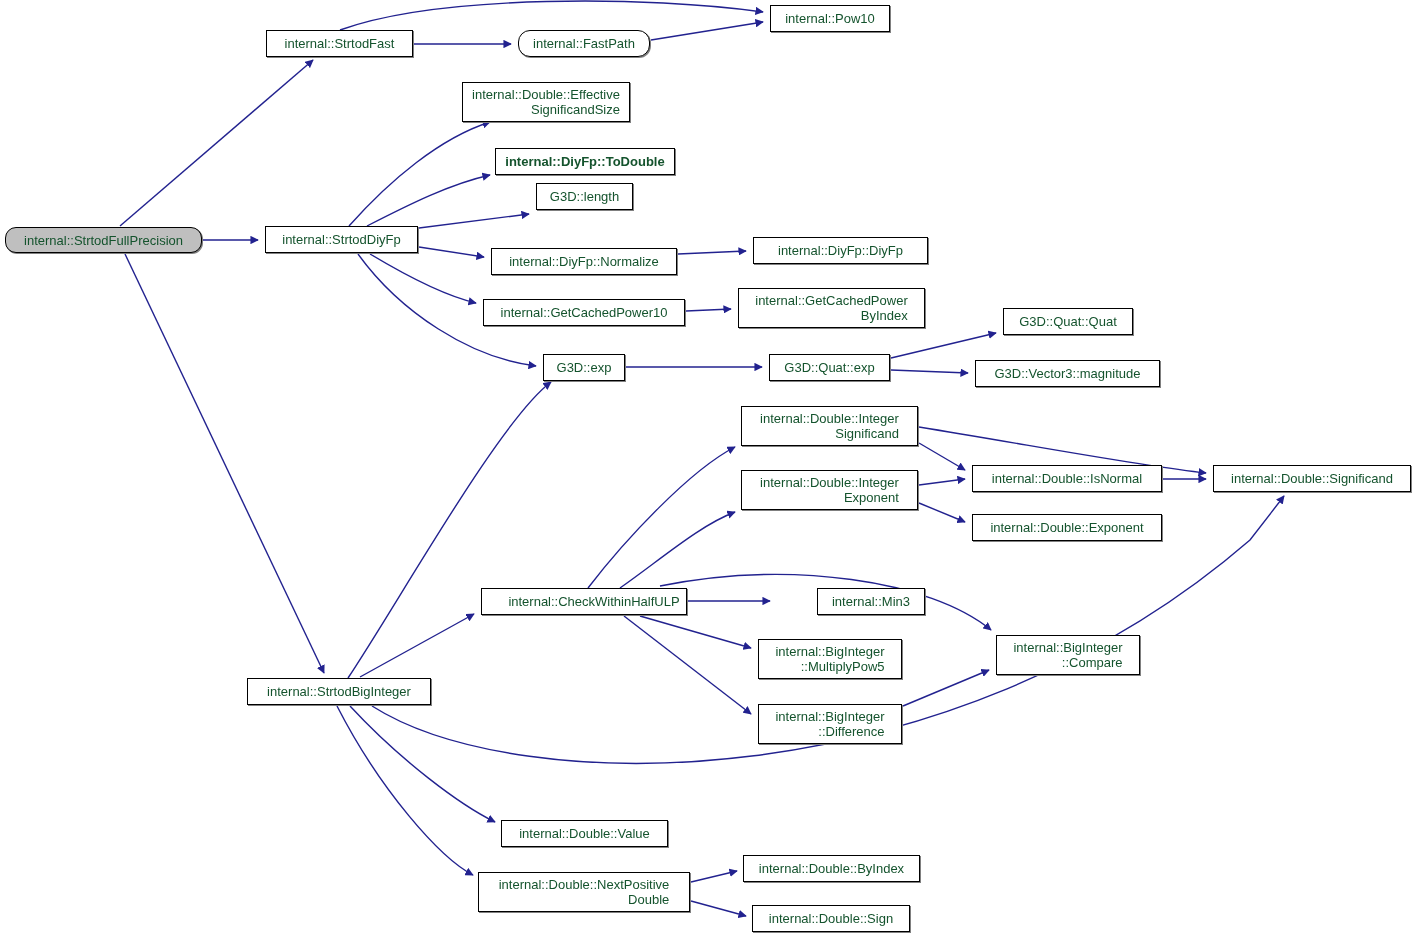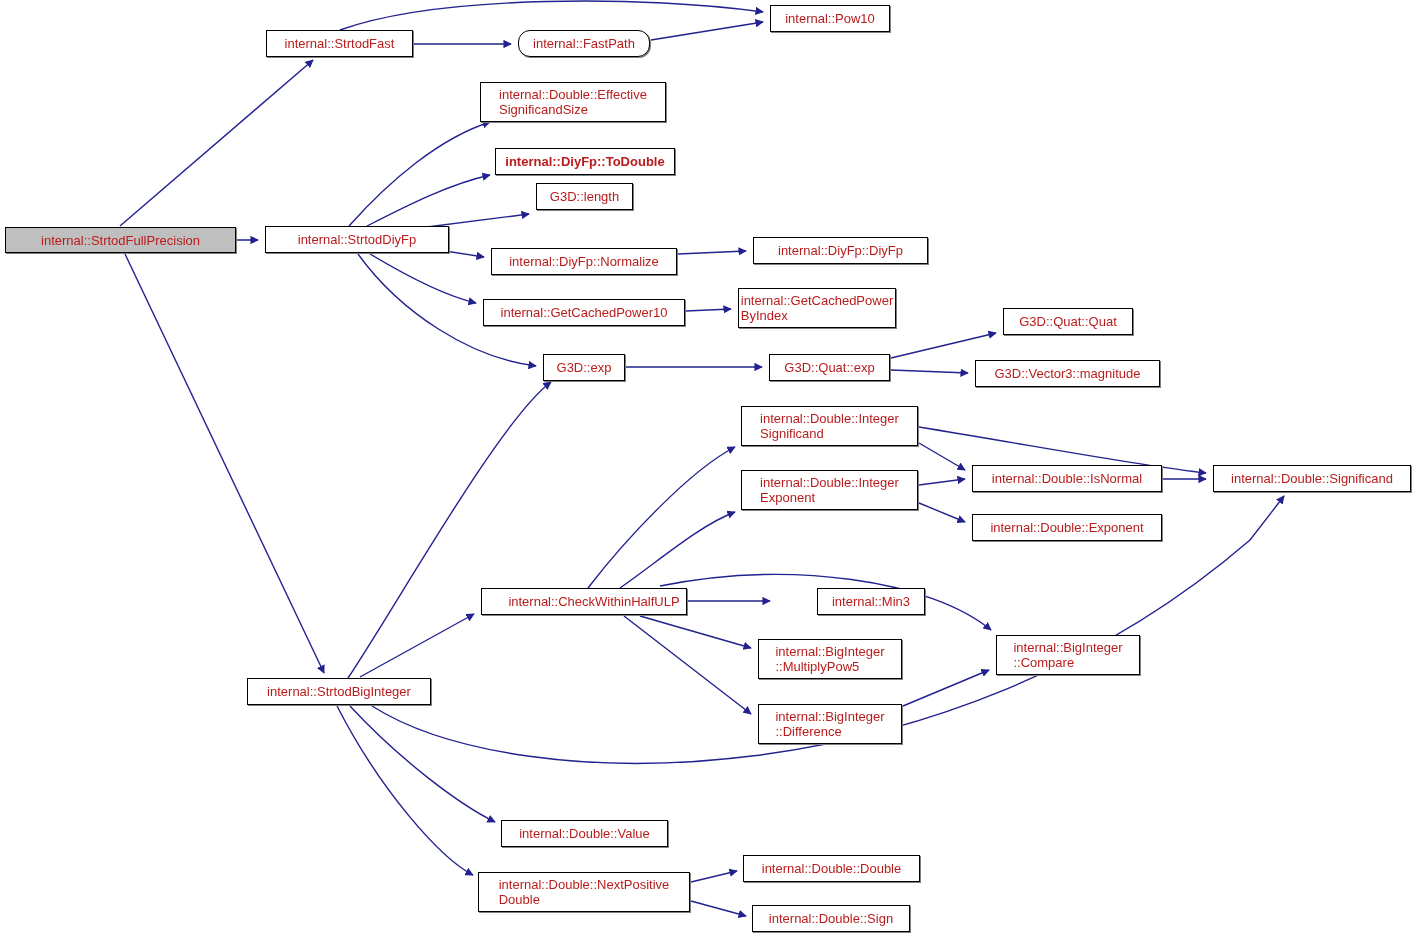--- a/index.html
+++ b/index.html
@@ -21,27 +21,27 @@
     top: 0;
     width: 1416px;
     height: 937px;
     pointer-events: none;
   }
   .node {
     position: absolute;
     box-sizing: border-box;
     border: 1px solid #000000;
     background: #ffffff;
-    color: #b91c1c;
+    color: #14532d;
     font-size: 13px;
     line-height: 15px;
     display: flex;
     align-items: center;
     justify-content: center;
-    text-align: left;
+    text-align: right;
     white-space: pre-line;
     box-shadow: 1px 1px 0 0 #808080;
     cursor: pointer;
     z-index: 2;
   }
   .node.highlight {
     background: #bfbfbf;
   }
 </style>
 </head>
@@ -87,33 +87,33 @@
         <path d="M 348,678 C 400,600 500,420 551,382" fill="none" stroke="#22228f" stroke-width="1.4" marker-end="url(#arrow)"></path>
         <path d="M 360,677 L 474,614" fill="none" stroke="#22228f" stroke-width="1.4" marker-end="url(#arrow)"></path>
         <path d="M 372,706 C 520,800 950,800 1250,540 L 1284,496" fill="none" stroke="#22228f" stroke-width="1.4" marker-end="url(#arrow)"></path>
         <path d="M 350,706 C 400,760 460,805 495,822" fill="none" stroke="#22228f" stroke-width="1.4" marker-end="url(#arrow)"></path>
         <path d="M 337,706 C 380,790 440,858 473,875" fill="none" stroke="#22228f" stroke-width="1.4" marker-end="url(#arrow)"></path>
         <path d="M 691,882 L 737,871" fill="none" stroke="#22228f" stroke-width="1.4" marker-end="url(#arrow)"></path>
         <path d="M 691,901 L 746,916" fill="none" stroke="#22228f" stroke-width="1.4" marker-end="url(#arrow)"></path>
       </g>
   </svg>
   <div id="node-layer">
-      <div class="node highlight" style="left: 5px; top: 227px; width: 231px; height: 26px;">internal::StrtodFullPrecision</div>
+      <div class="node highlight" style="left: 5px; top: 227px; width: 197px; height: 26px; border-radius: 11px;">internal::StrtodFullPrecision</div>
       <div class="node" style="left: 266px; top: 30px; width: 147px; height: 27px;">internal::StrtodFast</div>
       <div class="node" style="left: 518px; top: 30px; width: 132px; height: 27px; border-radius: 12px;">internal::FastPath</div>
       <div class="node" style="left: 770px; top: 5px; width: 120px; height: 27px;">internal::Pow10</div>
-      <div class="node" style="left: 265px; top: 226px; width: 184px; height: 27px;">internal::StrtodDiyFp</div>
-      <div class="node" style="left: 480px; top: 82px; width: 186px; height: 40px;">internal::Double::Effective
+      <div class="node" style="left: 265px; top: 226px; width: 153px; height: 27px;">internal::StrtodDiyFp</div>
+      <div class="node" style="left: 462px; top: 82px; width: 168px; height: 40px;">internal::Double::Effective
 SignificandSize</div>
       <div class="node" style="left: 495px; top: 148px; width: 180px; height: 27px; font-weight: bold;">internal::DiyFp::ToDouble</div>
       <div class="node" style="left: 536px; top: 183px; width: 97px; height: 27px;">G3D::length</div>
       <div class="node" style="left: 491px; top: 248px; width: 186px; height: 27px;">internal::DiyFp::Normalize</div>
       <div class="node" style="left: 753px; top: 237px; width: 175px; height: 27px;">internal::DiyFp::DiyFp</div>
       <div class="node" style="left: 483px; top: 299px; width: 202px; height: 27px;">internal::GetCachedPower10</div>
-      <div class="node" style="left: 738px; top: 288px; width: 158px; height: 40px;">internal::GetCachedPower
+      <div class="node" style="left: 738px; top: 288px; width: 187px; height: 40px;">internal::GetCachedPower
 ByIndex</div>
       <div class="node" style="left: 543px; top: 354px; width: 82px; height: 27px;">G3D::exp</div>
       <div class="node" style="left: 769px; top: 354px; width: 121px; height: 27px;">G3D::Quat::exp</div>
       <div class="node" style="left: 1003px; top: 308px; width: 130px; height: 27px;">G3D::Quat::Quat</div>
       <div class="node" style="left: 975px; top: 360px; width: 185px; height: 27px;">G3D::Vector3::magnitude</div>
       <div class="node" style="left: 741px; top: 406px; width: 177px; height: 40px;">internal::Double::Integer
 Significand</div>
       <div class="node" style="left: 741px; top: 470px; width: 177px; height: 40px;">internal::Double::Integer
 Exponent</div>
       <div class="node" style="left: 972px; top: 465px; width: 190px; height: 27px;">internal::Double::IsNormal</div>
@@ -124,16 +124,16 @@
       <div class="node" style="left: 758px; top: 639px; width: 144px; height: 40px;">internal::BigInteger
 ::MultiplyPow5</div>
       <div class="node" style="left: 758px; top: 704px; width: 144px; height: 40px;">internal::BigInteger
 ::Difference</div>
       <div class="node" style="left: 996px; top: 635px; width: 144px; height: 40px;">internal::BigInteger
 ::Compare</div>
       <div class="node" style="left: 247px; top: 678px; width: 184px; height: 27px;">internal::StrtodBigInteger</div>
       <div class="node" style="left: 501px; top: 820px; width: 167px; height: 27px;">internal::Double::Value</div>
       <div class="node" style="left: 478px; top: 872px; width: 212px; height: 40px;">internal::Double::NextPositive
 Double</div>
-      <div class="node" style="left: 743px; top: 855px; width: 177px; height: 27px;">internal::Double::Double</div>
+      <div class="node" style="left: 743px; top: 855px; width: 177px; height: 27px;">internal::Double::ByIndex</div>
       <div class="node" style="left: 752px; top: 905px; width: 158px; height: 27px;">internal::Double::Sign</div>
     </div>
 </div>
 
 </body></html>

